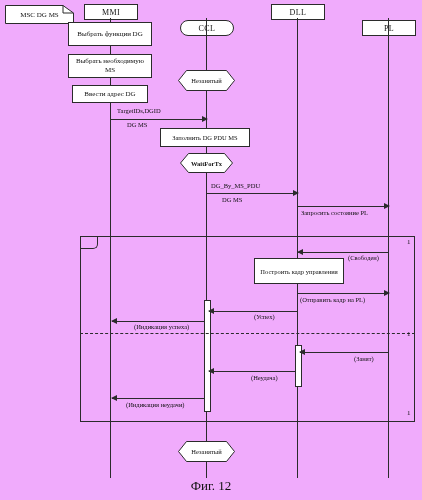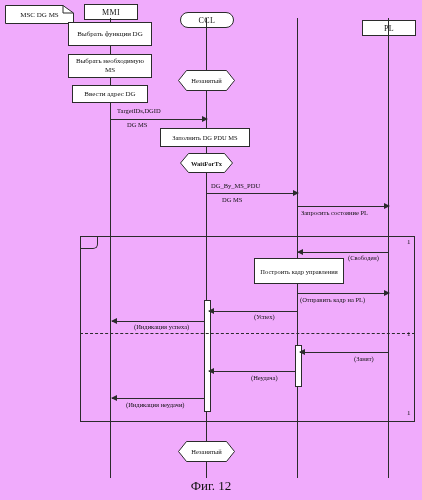--- a/index.html
+++ b/index.html
@@ -142,22 +142,25 @@
     <svg width="69" height="19" viewBox="0 0 69 19">
       <path d="M0.5 0.5 H58 L68.5 8 V18.5 H0.5 Z" fill="#ffffff" stroke="#2b2b2b" stroke-width="1"></path>
       <path d="M58 0.5 V8 H68.5" fill="none" stroke="#2b2b2b" stroke-width="1"></path>
     </svg>
     <span>MSC DG MS</span>
   </div>
 
   <div class="actorbox" style="left:84px; top:4px; width:52px; height:14px;">
     <span>MMI</span>
   </div>
-  <div class="actorbox" style="left:180px; top:12px; width:52px; height:14px;border-radius:8px;">
+  <div class="actorbox" style="left:180px; top:20px; width:52px; height:14px;border-radius:8px;">
     <span>CCL</span>
+  </div>
+  <div class="actorbox" style="left:271px; top:4px; width:52px; height:14px;">
+    <span>DLL</span>
   </div>
   <div class="actorbox" style="left:362px; top:20px; width:52px; height:14px;">
     <span>PL</span>
   </div>
 
   <div class="lifeline" style="left:110px; top:18px; height:460px;"></div>
   <div class="lifeline" style="left:206px; top:18px; height:460px;"></div>
   <div class="lifeline" style="left:297px; top:18px; height:460px;"></div>
   <div class="lifeline" style="left:388px; top:18px; height:460px;"></div>
 

